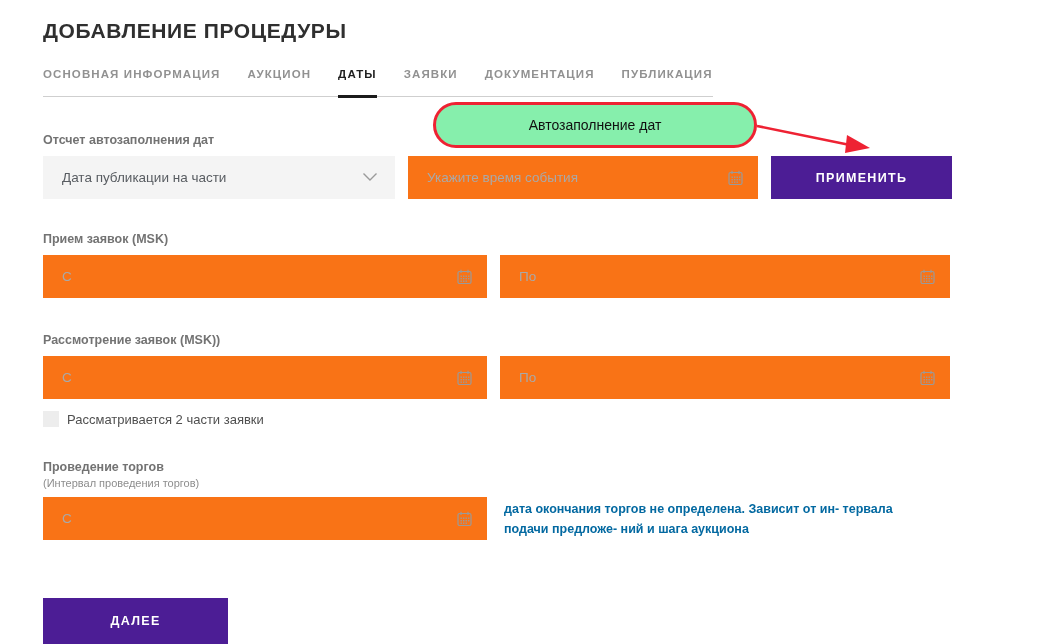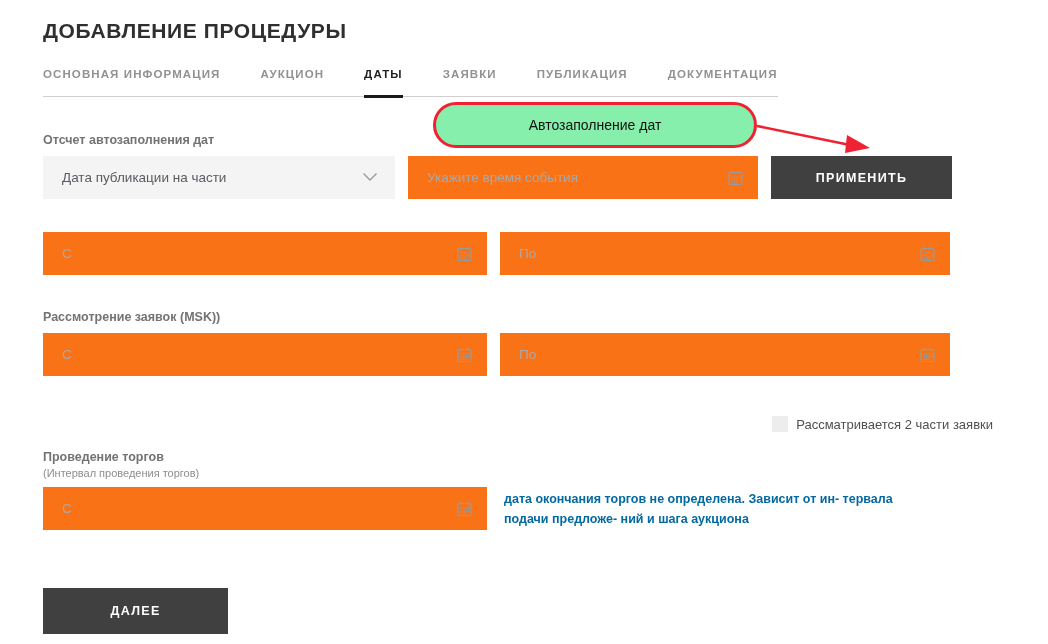--- a/index.html
+++ b/index.html
@@ -16,21 +16,21 @@
   .page-title {
     margin: 19px 0 0;
     font-size: 21px;
     font-weight: 600;
     letter-spacing: 0.6px;
     color: #2f2f2f;
   }
 
   .tabs {
     display: inline-flex;
-    gap: 40px;
+    gap: 27px;
     margin-top: 25px;
     border-bottom: 1px solid #cfcfcf;
   }
   .tab {
     font-size: 11.5px;
     font-weight: bold;
     letter-spacing: 1.1px;
     color: #919191;
     padding-bottom: 15px;
     border-bottom: 3px solid transparent;
@@ -83,37 +83,37 @@
   .cal-icon {
     position: absolute; right: 14px; top: 50%;
     transform: translateY(-50%);
     width: 17px; height: 17px;
     cursor: pointer;
     display: flex;
   }
 
   .btn {
     border: none; cursor: pointer;
-    background: #404040; color: #ffffff;
+    background: #4c1d95; color: #ffffff;
     font-family: "Liberation Sans", sans-serif;
     font-weight: bold; letter-spacing: 1.3px;
     text-transform: uppercase;
   }
   .btn-apply { width: 181px; height: 43px; font-size: 12.5px; }
   .btn-next  { width: 185px; height: 46px; font-size: 12.5px; margin-top: 58px; }
 
   .group-applications { margin-top: 33px; }
   .group-review      { margin-top: 35px; }
-  .group-bidding     { margin-top: 18px; }
+  .group-bidding     { margin-top: 33px; }
   .group-bidding .field-label { margin-bottom: 0; }
   .group-bidding .row { margin-top: 8px; }
 
   .checkbox-row {
-    margin-top: 40px;
-    display: flex; align-items: center; gap: 8px; justify-content: flex-end;
+    margin-top: 12px;
+    display: flex; align-items: center; gap: 8px;
   }
   .checkbox {
     width: 16px; height: 16px;
     background: #ededed;
     cursor: pointer;
     flex: 0 0 auto;
   }
   .checkbox-label { font-size: 13px; color: #4f4f4f; }
 
   .note {
@@ -145,22 +145,22 @@
 
 <div class="content">
 
   <h1 class="page-title">ДОБАВЛЕНИЕ ПРОЦЕДУРЫ</h1>
 
   <div class="tabs">
     <div class="tab">ОСНОВНАЯ ИНФОРМАЦИЯ</div>
     <div class="tab">АУКЦИОН</div>
     <div class="tab active">ДАТЫ</div>
     <div class="tab">ЗАЯВКИ</div>
+    <div class="tab">ДОКУМЕНТАЦИЯ</div>
     <div class="tab">ПУБЛИКАЦИЯ</div>
-    <div class="tab">ДОКУМЕНТАЦИЯ</div>
   </div>
 
   <div class="form">
 
     
     <div class="group">
       <div class="field-label">Отсчет автозаполнения дат</div>
       <div class="row">
         <div class="select-box">
           <span>Дата публикации на части</span>
@@ -192,20 +192,21 @@
                 </g>
               </svg>
           </span>
         </div>
         <button class="btn btn-apply">ПРИМЕНИТЬ</button>
       </div>
     </div>
 
     
     <div class="group group-applications">
+      <div class="field-label">Прием заявок (MSK)</div>
       <div class="row">
         <div class="input-wrap w-from">
           <input type="text" placeholder="С" style="">
           <span class="cal-icon">
             <svg width="17" height="17" viewBox="0 0 17 17">
                 <rect x="2" y="3" width="13" height="12" rx="1.5" fill="none" stroke="#9a9a9a" stroke-width="1.2"></rect>
                 <line x1="5" y1="1.2" x2="5" y2="4.5" stroke="#9a9a9a" stroke-width="1.2"></line>
                 <line x1="12" y1="1.2" x2="12" y2="4.5" stroke="#9a9a9a" stroke-width="1.2"></line>
                 <g fill="#9a9a9a">
                   <rect x="4.5" y="7" width="1.4" height="1.4"></rect>

